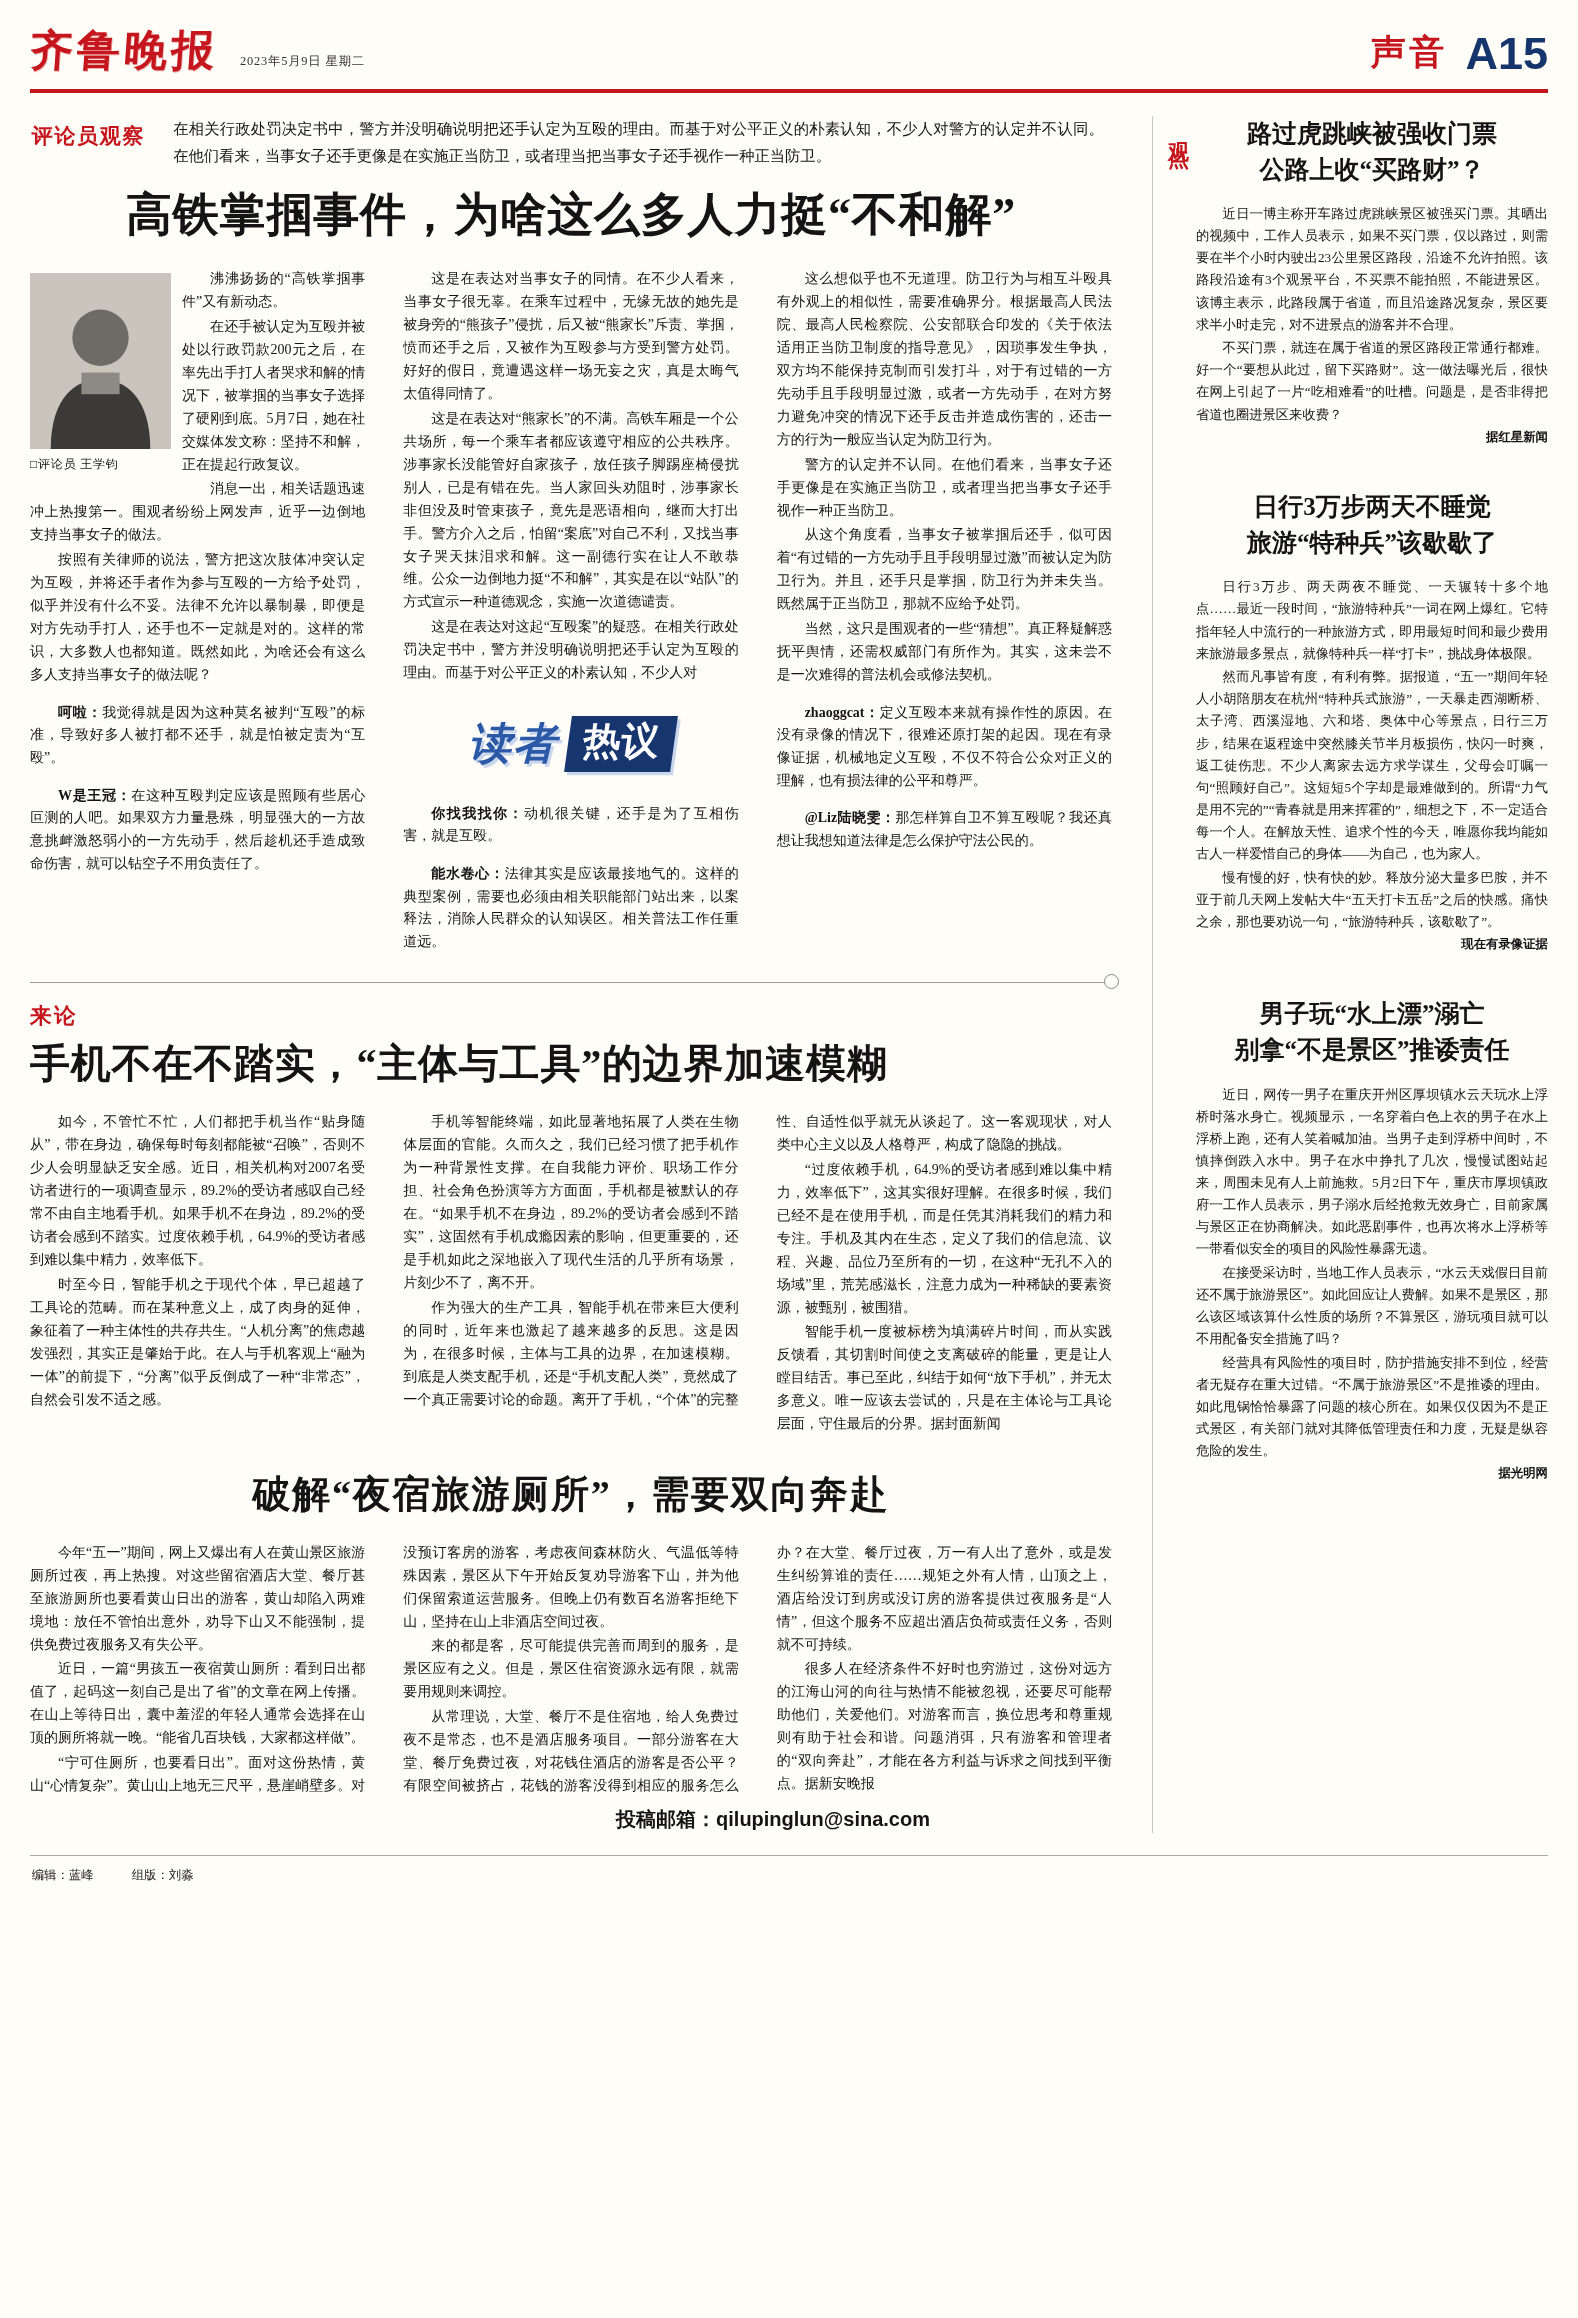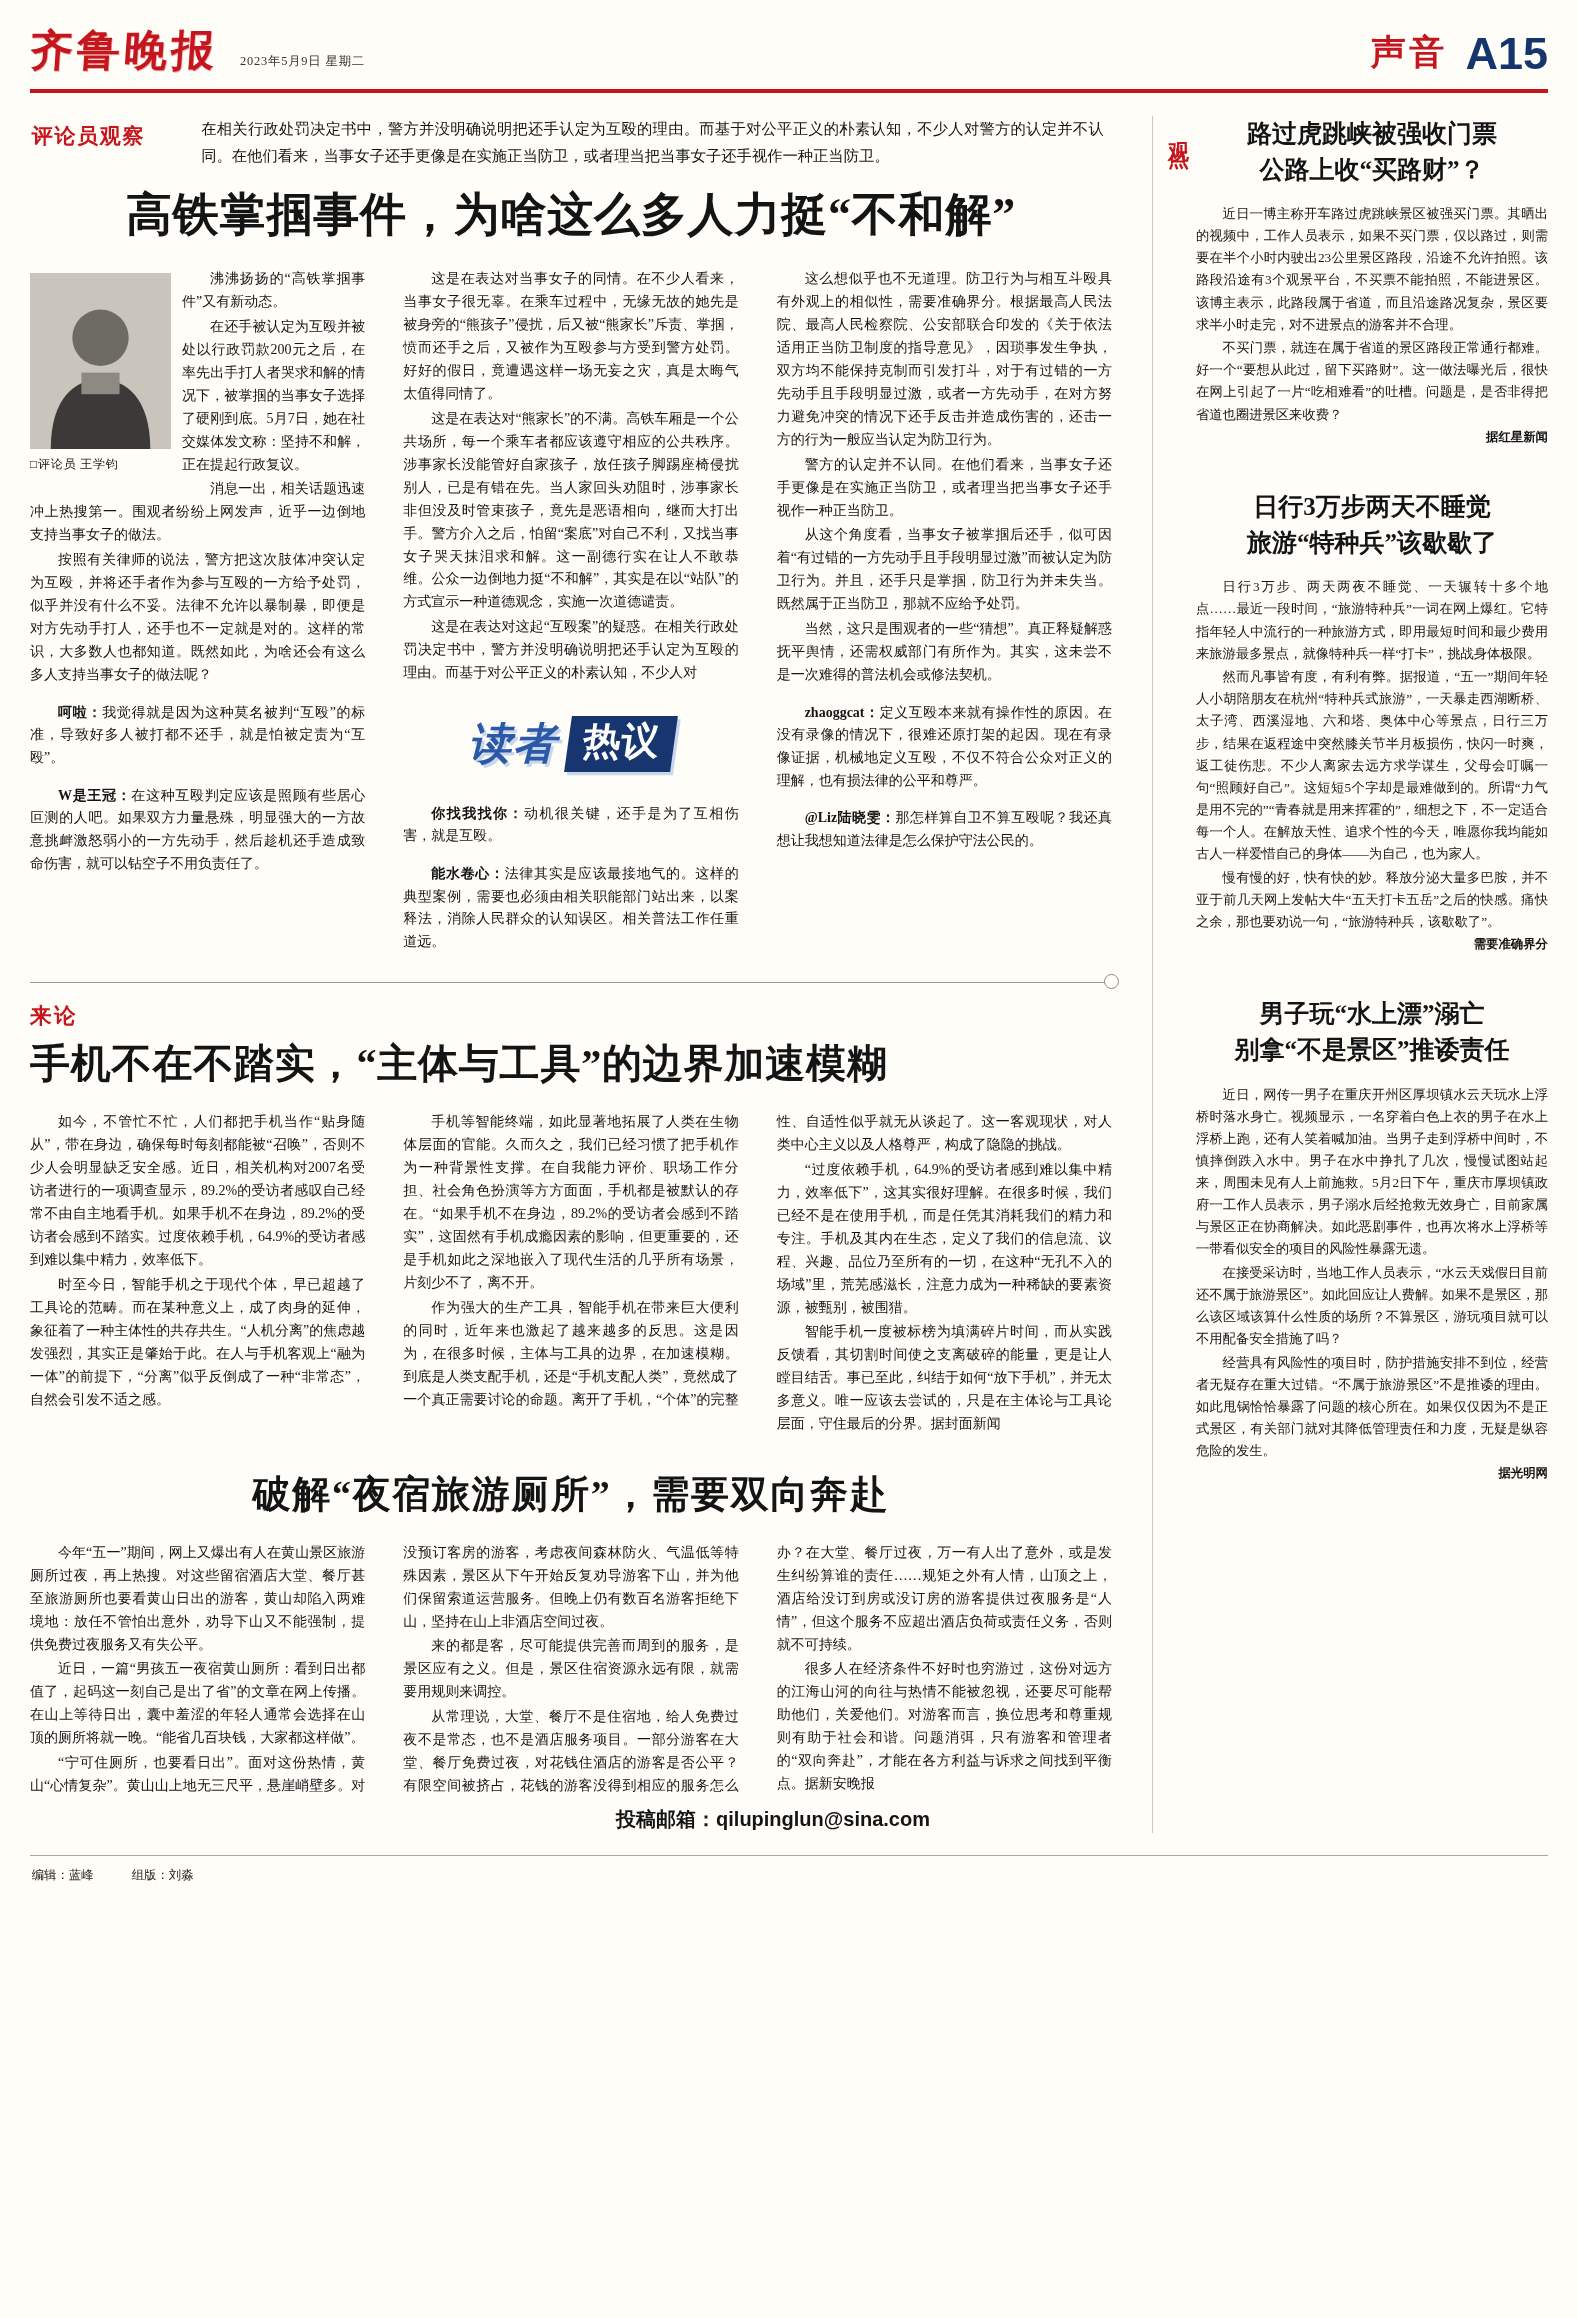--- a/index.html
+++ b/index.html
@@ -21,21 +21,21 @@
 
   
   .content { display:flex; padding:23px 30px 5px; gap:40px; }
   .main-col { flex:1; min-width:0; }
   .sidebar { width:396px; border-left:0.8px solid #c6c6c6; padding-left:43px; position:relative; }
 
   
   .observer-top { display:flex; gap:28px; margin-bottom:16.6px; }
   .observer-label { color:#c5161d; font-size:21px; font-weight:bold; white-space:nowrap;
                     padding:6.6px 0 0 1.7px; letter-spacing:1.7px; }
-  .observer-intro { font-size:15.3px; line-height:1.75; text-align:justify; padding-right:8.3px;margin-left:28px; }
+  .observer-intro { font-size:15.3px; line-height:1.75; text-align:justify; padding-right:8.3px; }
   .main-headline { font-size:46px; font-weight:900; text-align:center; letter-spacing:0.8px;
                    margin:5px 0 25px; line-height:1.25; }
   .article-grid { display:grid; grid-template-columns:repeat(3,1fr); column-gap:38px; }
   .para { text-indent:2em; font-size:14px; line-height:1.64; text-align:justify; margin-bottom:1.7px; }
   .photo-wrap { float:left; width:137px; margin:5px 15px 6.6px 0; }
   .photo { width:141px; height:176px; background:linear-gradient(#d6d2ca,#b3afa8);
            display:flex; align-items:flex-end; justify-content:center; overflow:hidden; }
   .photo-caption { font-size:12px; margin-top:6.6px; letter-spacing:0.8px; }
   .comment { margin-top:15px; font-size:14px; line-height:1.62; text-align:justify; text-indent:2em;}
   .c-author { font-weight:bold; }
@@ -213,21 +213,21 @@
       <article class="sb-article">
         <h4 class="sb-title">
           <span>日行3万步两天不睡觉</span><br>
           <span>旅游“特种兵”该歇歇了</span>
         </h4>
         <div>
             <p class="sb-para">日行3万步、两天两夜不睡觉、一天辗转十多个地点……最近一段时间，“旅游特种兵”一词在网上爆红。它特指年轻人中流行的一种旅游方式，即用最短时间和最少费用来旅游最多景点，就像特种兵一样“打卡”，挑战身体极限。</p>
             <p class="sb-para">然而凡事皆有度，有利有弊。据报道，“五一”期间年轻人小胡陪朋友在杭州“特种兵式旅游”，一天暴走西湖断桥、太子湾、西溪湿地、六和塔、奥体中心等景点，日行三万步，结果在返程途中突然膝关节半月板损伤，快闪一时爽，返工徒伤悲。不少人离家去远方求学谋生，父母会叮嘱一句“照顾好自己”。这短短5个字却是最难做到的。所谓“力气是用不完的”“青春就是用来挥霍的”，细想之下，不一定适合每一个人。在解放天性、追求个性的今天，唯愿你我均能如古人一样爱惜自己的身体——为自己，也为家人。</p>
             <p class="sb-para">慢有慢的好，快有快的妙。释放分泌大量多巴胺，并不亚于前几天网上发帖大牛“五天打卡五岳”之后的快感。痛快之余，那也要劝说一句，“旅游特种兵，该歇歇了”。</p>
           </div>
-        <div class="sb-source">需要准确界分</div>
+        <div class="sb-source">现在有录像证据</div>
       </article>
 
       <article class="sb-article">
         <h4 class="sb-title">
           <span>男子玩“水上漂”溺亡</span><br>
           <span>别拿“不是景区”推诿责任</span>
         </h4>
         <div>
             <p class="sb-para">近日，网传一男子在重庆开州区厚坝镇水云天玩水上浮桥时落水身亡。视频显示，一名穿着白色上衣的男子在水上浮桥上跑，还有人笑着喊加油。当男子走到浮桥中间时，不慎摔倒跌入水中。男子在水中挣扎了几次，慢慢试图站起来，周围未见有人上前施救。5月2日下午，重庆市厚坝镇政府一工作人员表示，男子溺水后经抢救无效身亡，目前家属与景区正在协商解决。如此恶剧事件，也再次将水上浮桥等一带看似安全的项目的风险性暴露无遗。</p>
             <p class="sb-para">在接受采访时，当地工作人员表示，“水云天戏假日目前还不属于旅游景区”。如此回应让人费解。如果不是景区，那么该区域该算什么性质的场所？不算景区，游玩项目就可以不用配备安全措施了吗？</p>

